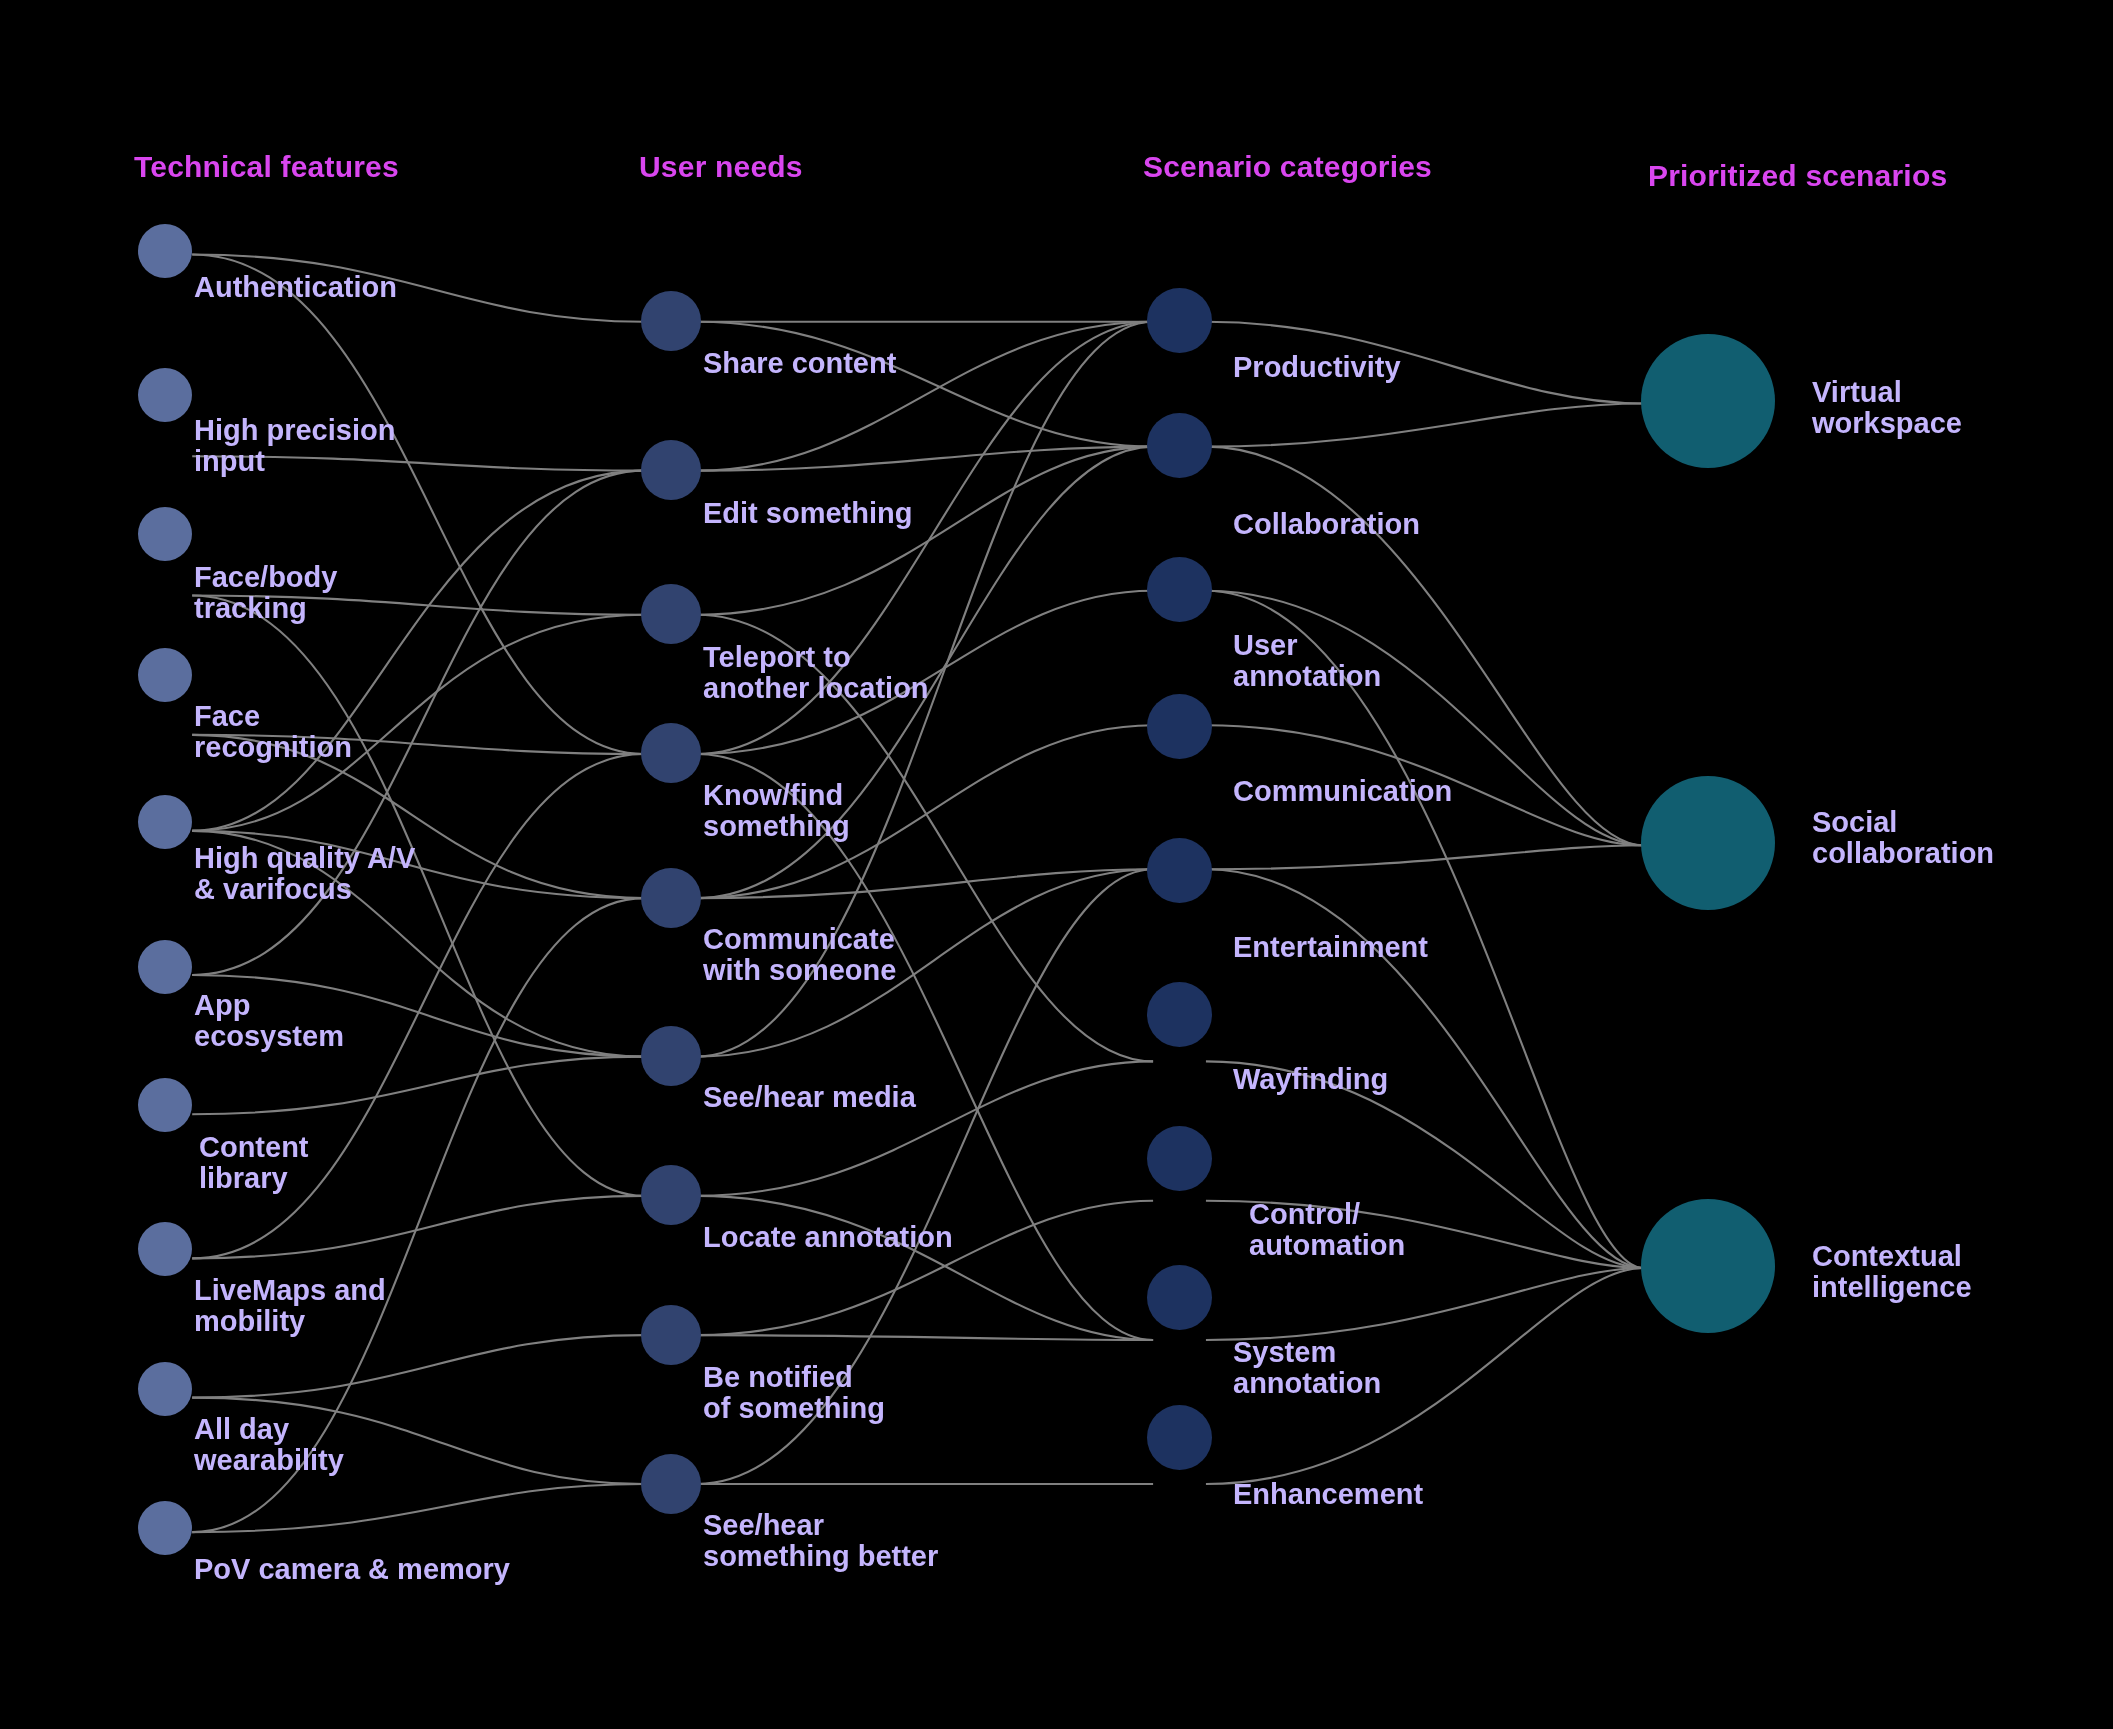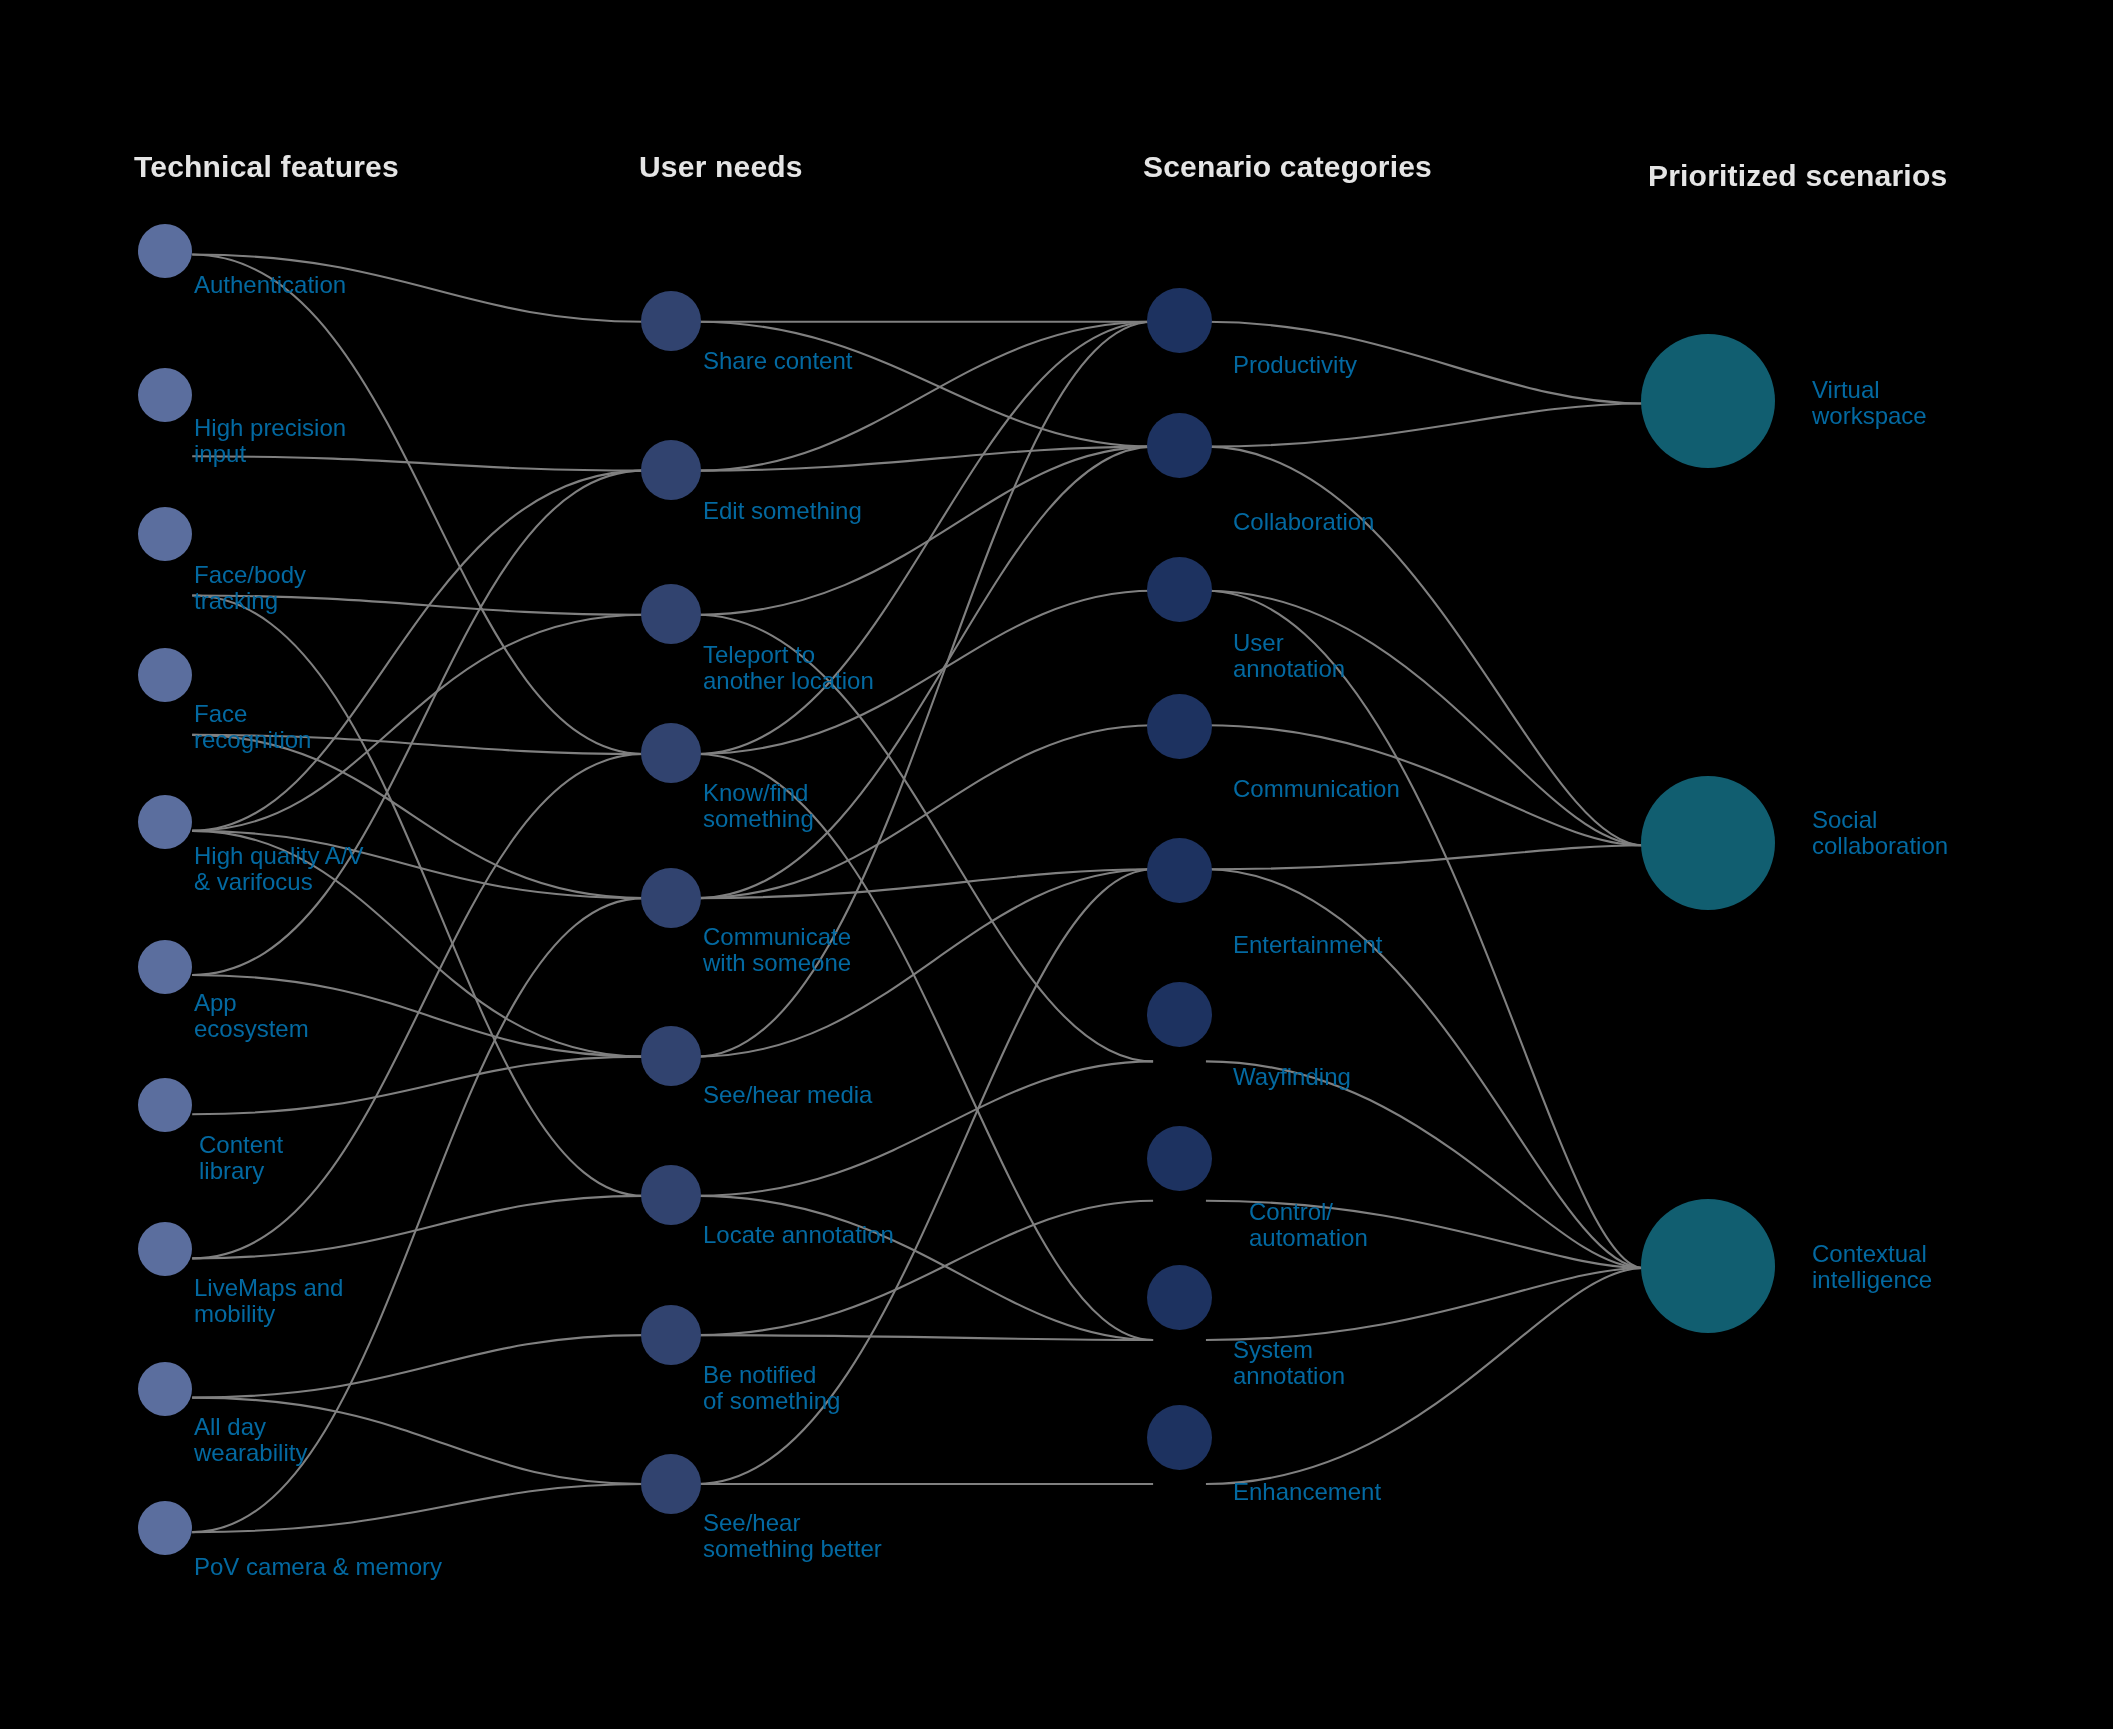--- a/index.html
+++ b/index.html
@@ -1,30 +1,30 @@
 <!DOCTYPE html>
 <html><head>
 <meta charset="utf-8">
 <style>
   html,body{margin:0;padding:0;background:#000;}
   body{width:2114px;height:1729px;overflow:hidden;font-family:"Liberation Sans",sans-serif;}
   #stage{position:relative;width:2114px;height:1729px;background:#000000;}
   svg#links{position:absolute;left:0;top:0;width:2114px;height:1729px;}
   .col-header{
-    position:absolute;color:#e5e5e5;font-weight:bold;font-size:30px;
+    position:absolute;color:#d946ef;font-weight:bold;font-size:30px;
     letter-spacing:0.2px;white-space:nowrap;
   }
   .node{position:absolute;border-radius:50%;}
   .node.tf{background:#5b6e9e;}
   .node.un{background:#31436f;}
   .node.sc{background:#1d3260;}
   .node.ps{background:#115e70;}
   .nlabel{
-    position:absolute;color:#0369a1;font-size:24px;line-height:1.07;
-    font-family:"Liberation Sans",sans-serif;font-weight:400;
+    position:absolute;color:#c4b5fd;font-size:29px;line-height:1.07;
+    font-family:"Liberation Sans",sans-serif;font-weight:700;
     white-space:pre-line;
   }
 </style>
 </head>
 <body>
 
 <div id="stage">
 
   <svg id="links" viewBox="0 0 2200 1800" preserveAspectRatio="none" aria-hidden="true">
     <g fill="none" stroke="#8e8e8e" stroke-width="2.2" opacity="0.9">

